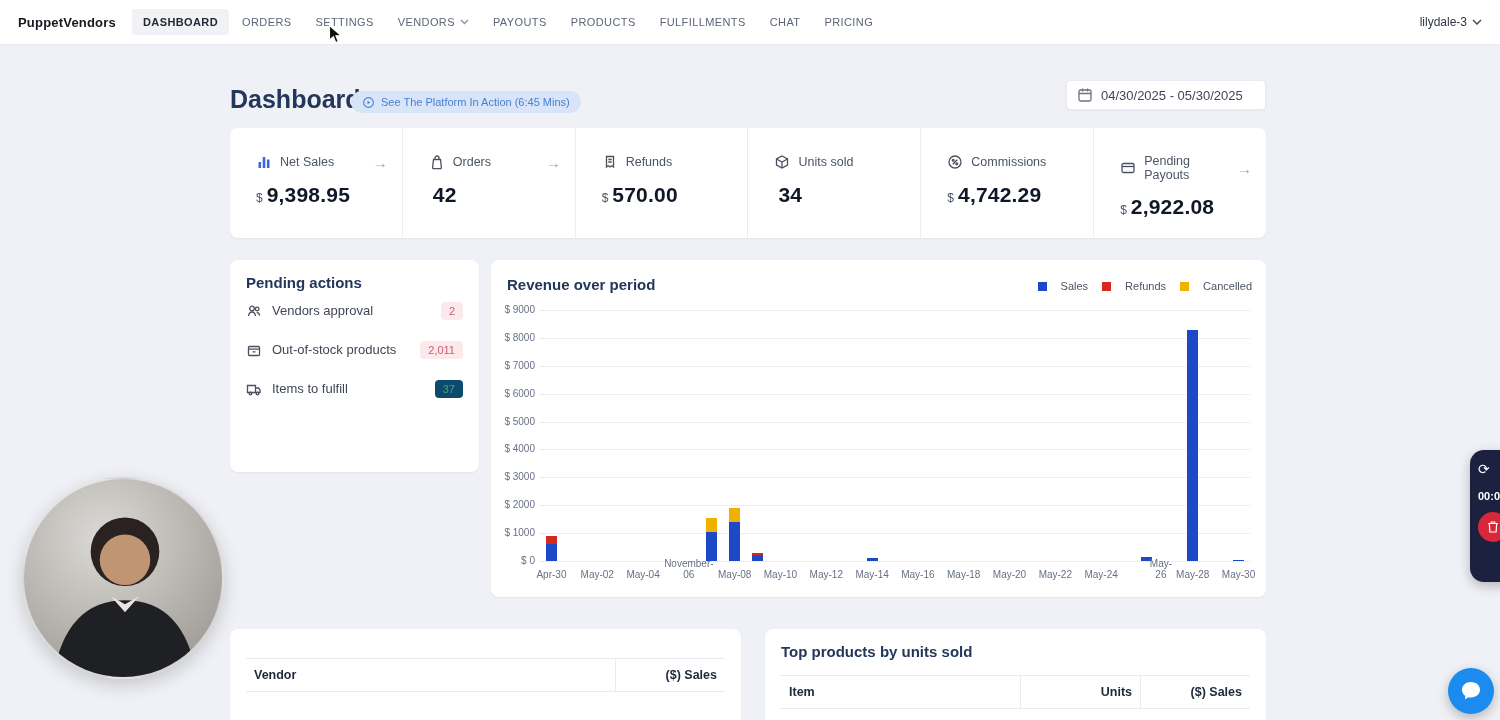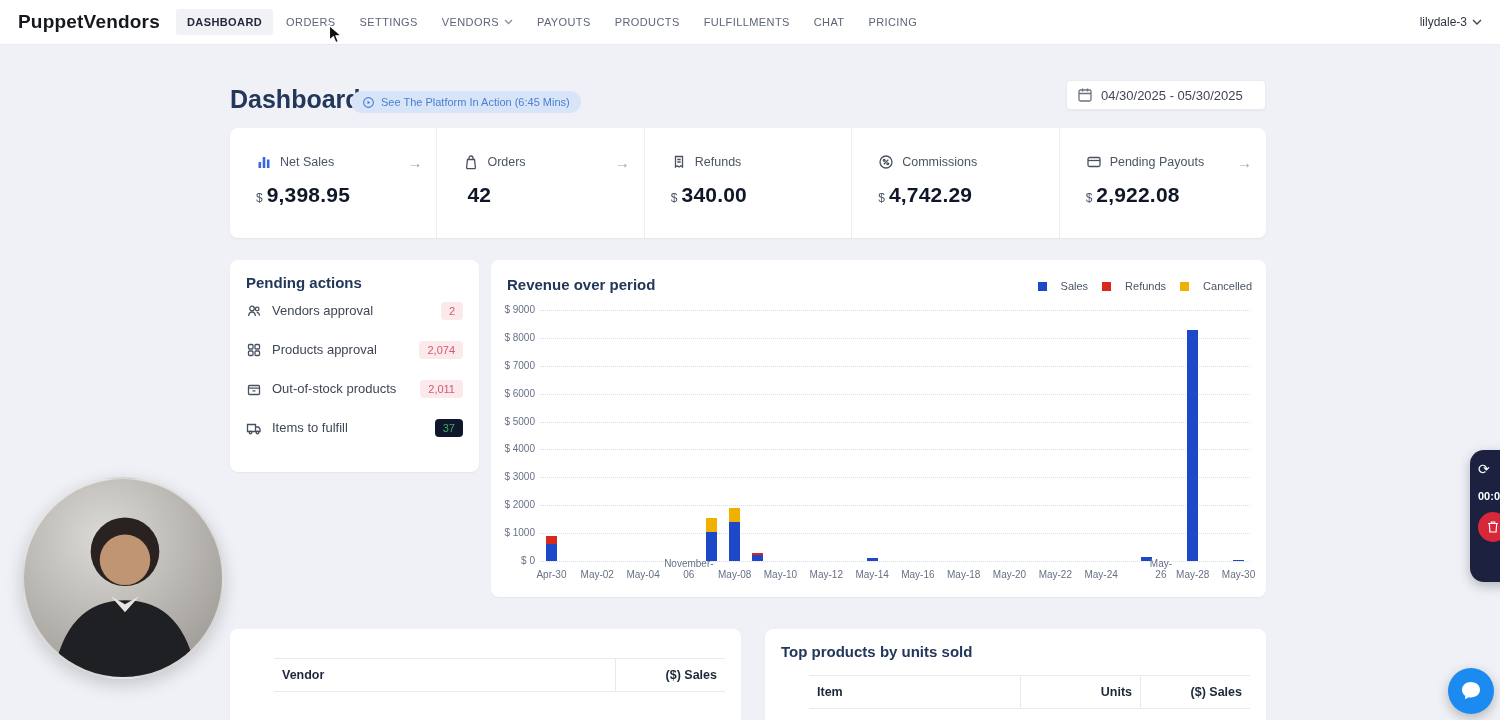--- a/index.html
+++ b/index.html
@@ -8,21 +8,21 @@
     position: relative; overflow: hidden;
     background:#eff1f6;
     font-family:"Liberation Sans", sans-serif;
     color:#1f2430;
   }
   svg { display:block; }
 
   
   .nav { position:absolute; top:0; left:0; width:1500px; height:45px; background:#fff;
          border-bottom:1px solid #e9ebf0; display:flex; align-items:center; padding:0 18px; z-index:20; }
-  .brand { font-size:19px; font-weight:700; color:#15181d; margin-right:16px; letter-spacing:.2px; }
+  .brand { font-size:13px; font-weight:700; color:#15181d; margin-right:16px; letter-spacing:.2px; }
   .nav-items { display:flex; align-items:center; gap:2px; }
   .nav-item { font-size:11px; color:#5b6678; padding:7px 11px; letter-spacing:.4px; font-weight:500;
               cursor:pointer; display:flex; align-items:center; gap:5px; border-radius:3px; white-space:nowrap; }
   .nav-item.active { background:#f1f2f5; color:#23293a; font-weight:700; }
   .nav-right { margin-left:auto; font-size:12px; color:#2f3542; display:flex; align-items:center; gap:5px; cursor:pointer; }
 
   
   .page-title { position:absolute; left:230px; top:85px; font-size:25px; font-weight:700; color:#23375b; }
   .promo-pill { position:absolute; left:351px; top:91px; height:22px; padding:0 11px; border-radius:11px;
                 background:#d8e5f8; color:#4a7fd1; font-size:11px; display:flex; align-items:center; gap:6px; cursor:pointer; }
@@ -43,41 +43,41 @@
 
   
   .pending-card { position:absolute; left:230px; top:260px; width:249px; height:212px; background:#fff;
                   border-radius:8px; box-shadow:0 1px 2px rgba(16,24,40,.05); padding:14px 16px; }
   .card-title { font-size:15px; font-weight:700; color:#23375b; }
   .pa-item { display:flex; align-items:center; gap:10px; height:39px; cursor:pointer; }
   .pa-item:first-of-type { margin-top:6px; }
   .pa-label { font-size:13px; color:#3f4654; }
   .badge { margin-left:auto; padding:3px 8px; border-radius:4px; font-size:11px; font-weight:500; }
   .badge-red { background:#fbe9ec; color:#d25a6e; }
-  .badge-green { background:#0f172a; color:#47a56b; }
+  .badge-green { background:#0c4a6e; color:#47a56b; }
 
   
   .revenue-card { position:absolute; left:491px; top:260px; width:775px; height:337px; background:#fff;
                   border-radius:8px; box-shadow:0 1px 2px rgba(16,24,40,.05); }
   .revenue-title { position:absolute; left:16px; top:16px; }
   .legend { position:absolute; right:14px; top:20px; display:flex; gap:14px; align-items:center; }
   .legend-item { display:flex; align-items:center; gap:14px; font-size:11px; color:#4b5565; }
   .legend-swatch { width:9px; height:9px; display:inline-block; }
   #chart-plot { position:absolute; left:49px; top:50px; width:710px; height:251px; }
   .gridline { position:absolute; left:0; width:100%; height:0; border-top:1px dotted #d9dde6; }
   .ytick { position:absolute; left:-46px; width:41px; text-align:right; font-size:10px; color:#667085; }
   .xtick { position:absolute; bottom:-19px; width:60px; text-align:center; font-size:10px; color:#667085; }
   .barseg { position:absolute; width:11px; }
 
   
   .table-card { position:absolute; top:629px; background:#fff; border-radius:8px 8px 0 0;
                 box-shadow:0 1px 2px rgba(16,24,40,.05); padding:14px 16px; height:180px; }
   .tv-card { left:230px; width:511px; }
   .tp-card { left:765px; width:501px; }
-  .thead { display:flex; margin-top:15px; border-top:1px solid #e7eaf0; border-bottom:1px solid #e7eaf0;margin-left:28px; }
+  .thead { display:flex; margin-top:15px; border-top:1px solid #e7eaf0; border-bottom:1px solid #e7eaf0; }
   .th { padding:9px 8px; font-size:12.5px; font-weight:700; color:#1d2939; }
   .th.flex1 { flex:1; }
   .th.right { text-align:right; }
   .th.w110 { width:110px; }
   .th.w120 { width:120px; }
   .th.bl { border-left:1px solid #e7eaf0; }
 
   
   .webcam { position:absolute; left:22px; top:477px; width:202px; height:202px; border-radius:50%;
             background:radial-gradient(circle at 40% 30%, #dcdad6, #a5a29d 75%, #8e8b86);
@@ -210,24 +210,39 @@
       <span>
         <svg class="icon16" viewBox="0 0 16 16" fill="none" stroke="#49505f" stroke-width="1.3">
             <path d="M4.5 2.5h7v10.5l-1.75-1.2-1.75 1.2-1.75-1.2-1.75 1.2z"></path>
             <path d="M6.3 5.5h3.4M6.3 8h3.4"></path>
           </svg>
       </span>
       <span>Refunds</span>
     </div>
     <div class="stat-value-row">
       <span class="stat-prefix">$</span>
-      <span class="stat-value">340.00</span>
-    </div>
-  </div>
-
+      <span class="stat-value">570.00</span>
+    </div>
+  </div>
+
+  <div class="stat">
+    <div class="stat-top">
+      <span>
+        <svg class="icon16" viewBox="0 0 16 16" fill="none" stroke="#49505f" stroke-width="1.3">
+            <path d="M8 2l5.5 3v6L8 14 2.5 11V5z"></path>
+            <path d="M2.5 5L8 8l5.5-3M8 8v6"></path>
+          </svg>
+      </span>
+      <span>Units sold</span>
+    </div>
+    <div class="stat-value-row">
+      <span class="stat-prefix"></span>
+      <span class="stat-value">34</span>
+    </div>
+  </div>
 
   <div class="stat">
     <div class="stat-top">
       <span>
         <svg class="icon16" viewBox="0 0 16 16" fill="none" stroke="#49505f" stroke-width="1.3">
             <circle cx="8" cy="8" r="6"></circle>
             <path d="M5.8 10.2l4.4-4.4"></path>
             <circle cx="6.2" cy="6.2" r=".9"></circle>
             <circle cx="9.8" cy="9.8" r=".9"></circle>
           </svg>
@@ -267,32 +282,20 @@
           <circle cx="6" cy="5.5" r="2.3"></circle>
           <path d="M2.5 13c.4-2.6 1.8-4 3.5-4s3.1 1.4 3.5 4"></path>
           <circle cx="11.2" cy="6" r="1.8"></circle>
           <path d="M10.7 9.3c1.6.2 2.6 1.4 3 3.2"></path>
         </svg>
     </span>
     <span class="pa-label">Vendors approval</span>
     <span class="badge badge-red">2</span>
   </div>
 
-  <div class="pa-item">
-    <span>
-      <svg class="icon16" viewBox="0 0 16 16" fill="none" stroke="#49505f" stroke-width="1.3">
-          <rect x="2.5" y="2.5" width="4.5" height="4.5" rx="1"></rect>
-          <rect x="9" y="2.5" width="4.5" height="4.5" rx="1"></rect>
-          <rect x="2.5" y="9" width="4.5" height="4.5" rx="1"></rect>
-          <rect x="9" y="9" width="4.5" height="4.5" rx="1"></rect>
-        </svg>
-    </span>
-    <span class="pa-label">Products approval</span>
-    <span class="badge badge-red">2,074</span>
-  </div>
 
   <div class="pa-item">
     <span>
       <svg class="icon16" viewBox="0 0 16 16" fill="none" stroke="#49505f" stroke-width="1.3">
           <rect x="2.5" y="4.5" width="11" height="9" rx="1"></rect>
           <path d="M2.5 7.2h11M6.5 9.8h3"></path>
         </svg>
     </span>
     <span class="pa-label">Out-of-stock products</span>
     <span class="badge badge-red">2,011</span>

